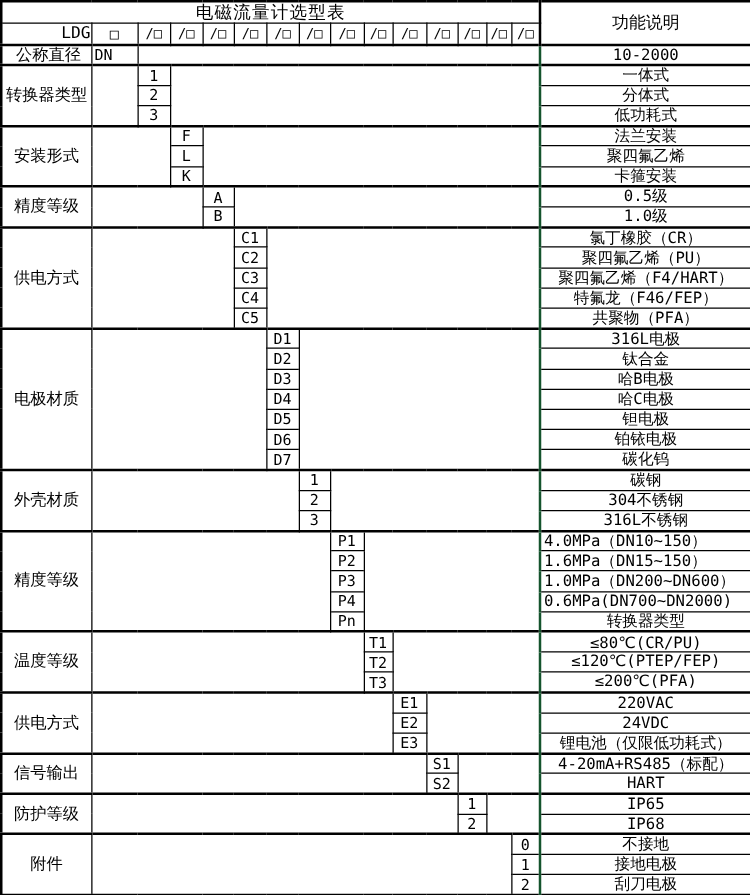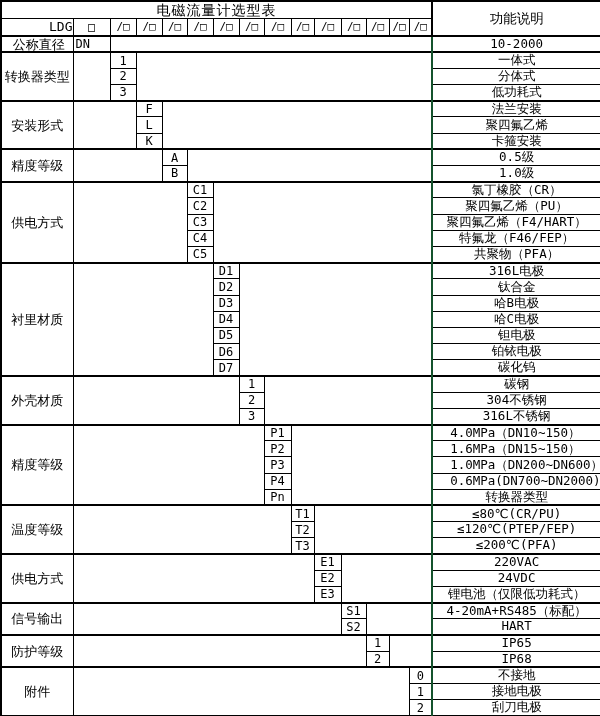--- a/index.html
+++ b/index.html
@@ -7,21 +7,21 @@
   table{border-collapse:collapse;table-layout:fixed;width:600px;height:716px;border:2px solid #000;}
   td{border:1px solid #000;padding:0;font-size:12px;line-height:1;text-align:center;
      vertical-align:middle;overflow:hidden;white-space:nowrap;}
   tr.trow{height:17px;margin-left:48px;}
   tr.ldgrow{height:18px;}
   tr.dr{height:16.2px;}
   tr.gl > td{border-top:2px solid #000;}
   td.title{font-size:14px;letter-spacing:1px;}
   td.desch{font-size:13.5px;border-left:2px solid #000;}
   td.desc{font-size:12.5px;border-left:2px solid #14532d;}
-  td.desc.lft{text-align:left;padding-left:17px;}
+  td.desc.lft{text-align:left;padding-left:2px;}
   td.cat{font-size:13px;}
   td.cat.lcat{text-align:center;padding-left:3px;}
   td.ldg{text-align:right;padding-left:9px;font-size:13px;}
   td.code{font-size:12px;}
   td.code.lft{text-align:left;padding-left:2px;}
   td.slot{font-size:11px;padding:0;}
   td.sp{background:#fff;}
 </style>
 </head>
 <body>
@@ -139,21 +139,21 @@
   <tr class="dr">
     <td class="code">C4</td>
     <td class="desc">特氟龙（F46/FEP）</td>
   </tr>
   <tr class="dr">
     <td class="code">C5</td>
     <td class="desc">共聚物（PFA）</td>
   </tr>
 
   <tr class="dr gl">
-    <td class="cat" rowspan="7">衬里材质</td>
+    <td class="cat" rowspan="7">电极材质</td>
     <td class="sp" rowspan="7" colspan="5"></td>
     <td class="code">D1</td>
     <td class="sp" rowspan="7" colspan="8"></td>
     <td class="desc">316L电极</td>
   </tr>
   <tr class="dr">
     <td class="code">D2</td>
     <td class="desc">钛合金</td>
   </tr>
   <tr class="dr">

